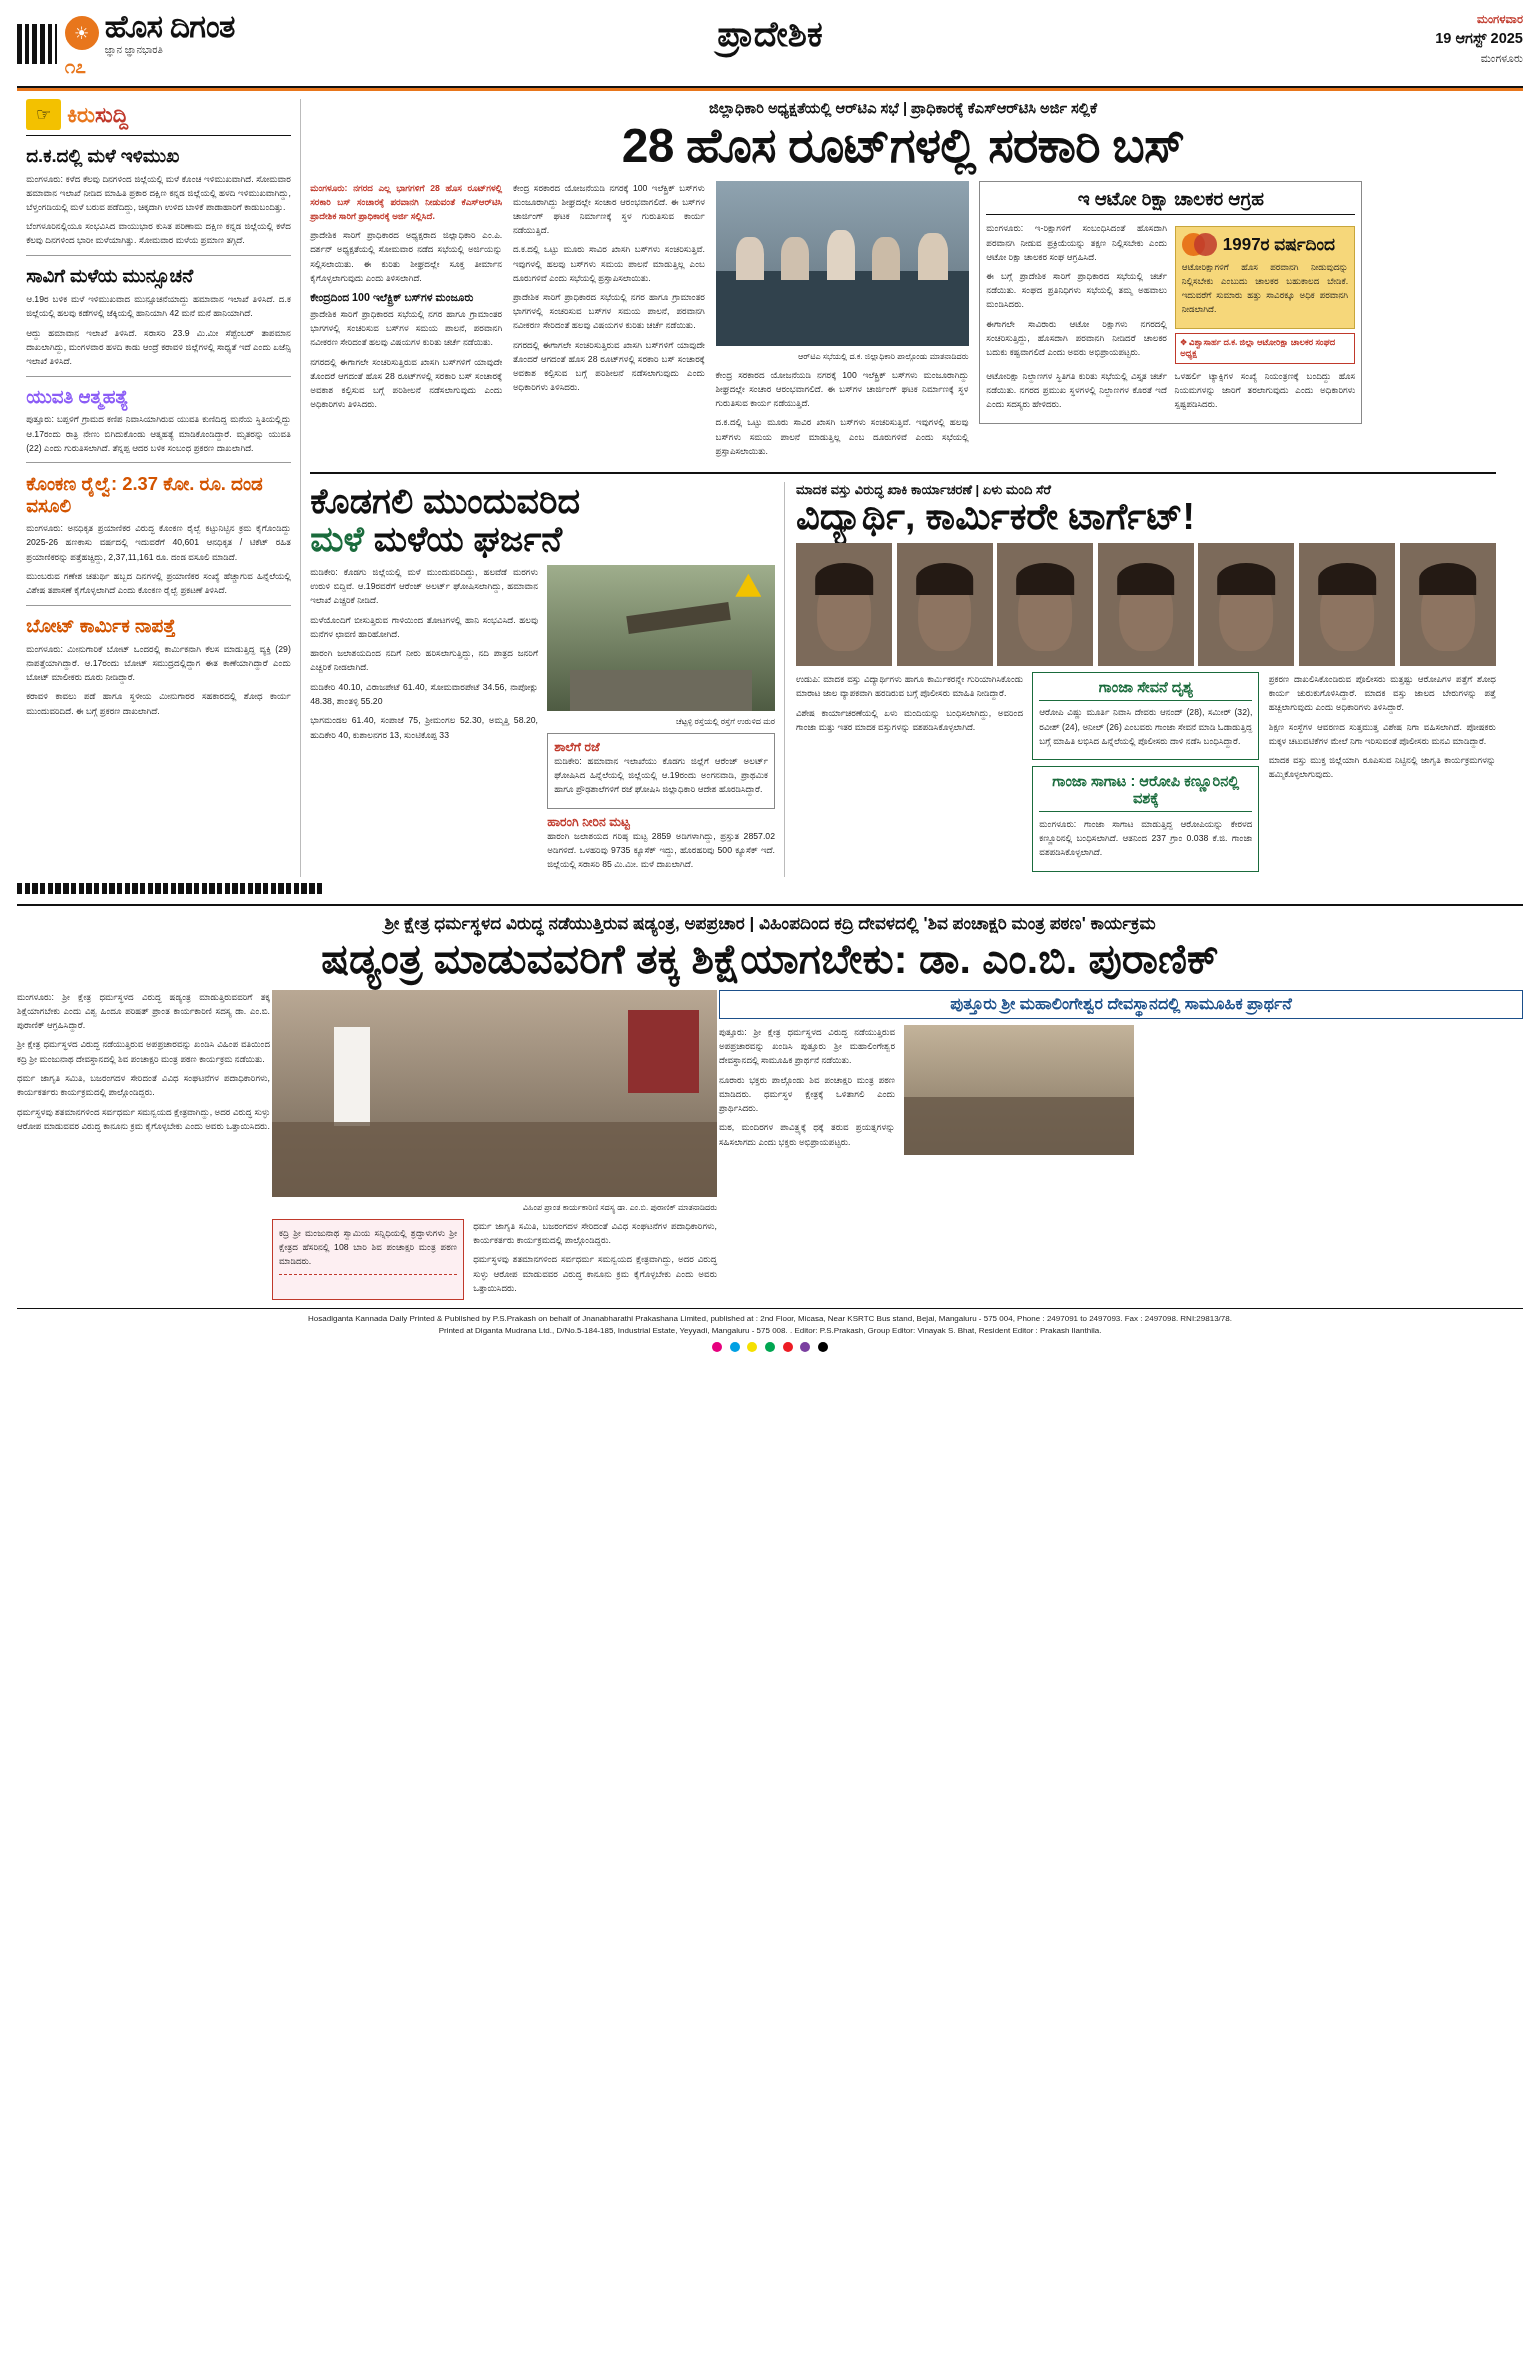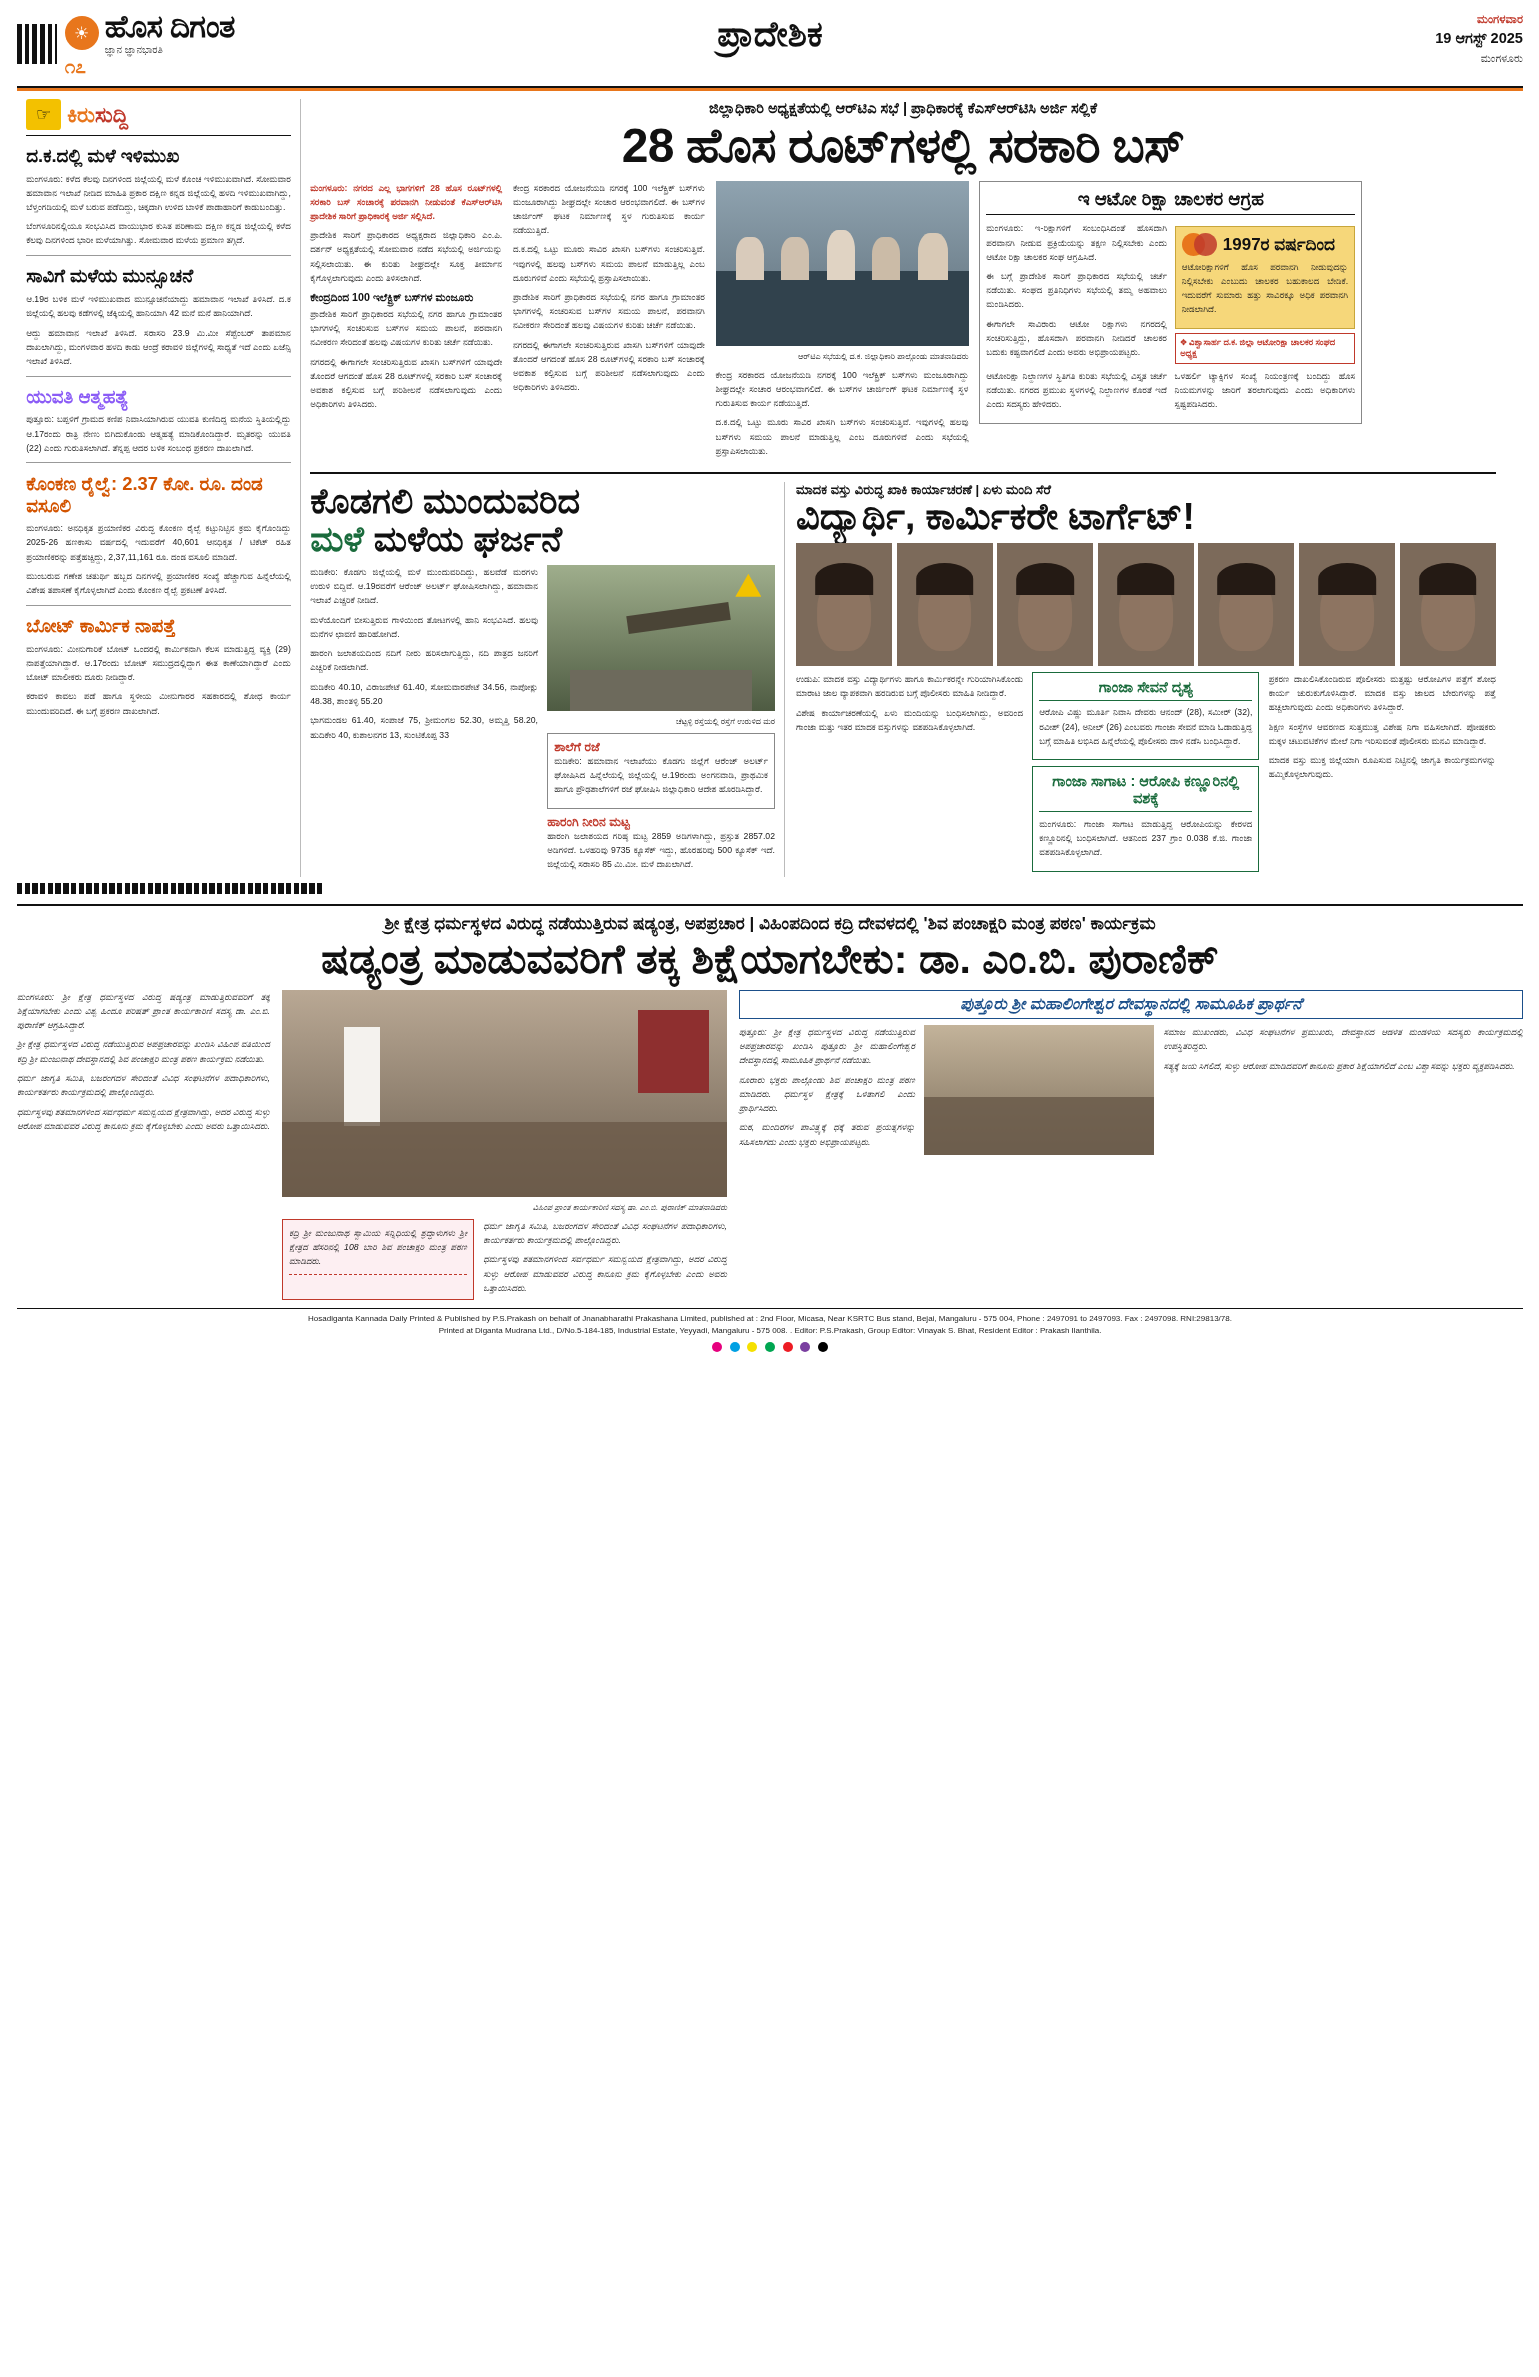--- a/index.html
+++ b/index.html
@@ -389,21 +389,21 @@
       <i></i>
       <i></i>
       <i></i>
       <i></i>
   </div>
 
   <div class="big-band">
     <div class="band-kicker">ಶ್ರೀ ಕ್ಷೇತ್ರ ಧರ್ಮಸ್ಥಳದ ವಿರುದ್ಧ ನಡೆಯುತ್ತಿರುವ ಷಡ್ಯಂತ್ರ, ಅಪಪ್ರಚಾರ | ವಿಹಿಂಪದಿಂದ ಕದ್ರಿ ದೇವಳದಲ್ಲಿ 'ಶಿವ ಪಂಚಾಕ್ಷರಿ ಮಂತ್ರ ಪಠಣ' ಕಾರ್ಯಕ್ರಮ</div>
     <div class="band-head">ಷಡ್ಯಂತ್ರ ಮಾಡುವವರಿಗೆ ತಕ್ಕ ಶಿಕ್ಷೆಯಾಗಬೇಕು: ಡಾ. ಎಂ.ಬಿ. ಪುರಾಣಿಕ್</div>
 
-    <div style="display:flex;gap:12px;font-style:italic;">
+    <div style="display:flex;gap:2px;">
       <div style="width:253px;">
         <p class="body">ಮಂಗಳೂರು: ಶ್ರೀ ಕ್ಷೇತ್ರ ಧರ್ಮಸ್ಥಳದ ವಿರುದ್ಧ ಷಡ್ಯಂತ್ರ ಮಾಡುತ್ತಿರುವವರಿಗೆ ತಕ್ಕ ಶಿಕ್ಷೆಯಾಗಬೇಕು ಎಂದು ವಿಶ್ವ ಹಿಂದೂ ಪರಿಷತ್ ಪ್ರಾಂತ ಕಾರ್ಯಕಾರಿಣಿ ಸದಸ್ಯ ಡಾ. ಎಂ.ಬಿ. ಪುರಾಣಿಕ್ ಆಗ್ರಹಿಸಿದ್ದಾರೆ.</p>
         <p class="body">ಶ್ರೀ ಕ್ಷೇತ್ರ ಧರ್ಮಸ್ಥಳದ ವಿರುದ್ಧ ನಡೆಯುತ್ತಿರುವ ಅಪಪ್ರಚಾರವನ್ನು ಖಂಡಿಸಿ ವಿಹಿಂಪ ವತಿಯಿಂದ ಕದ್ರಿ ಶ್ರೀ ಮಂಜುನಾಥ ದೇವಸ್ಥಾನದಲ್ಲಿ ಶಿವ ಪಂಚಾಕ್ಷರಿ ಮಂತ್ರ ಪಠಣ ಕಾರ್ಯಕ್ರಮ ನಡೆಯಿತು.</p>
         <p class="body">ಧರ್ಮ ಜಾಗೃತಿ ಸಮಿತಿ, ಬಜರಂಗದಳ ಸೇರಿದಂತೆ ವಿವಿಧ ಸಂಘಟನೆಗಳ ಪದಾಧಿಕಾರಿಗಳು, ಕಾರ್ಯಕರ್ತರು ಕಾರ್ಯಕ್ರಮದಲ್ಲಿ ಪಾಲ್ಗೊಂಡಿದ್ದರು.</p>
         <p class="body">ಧರ್ಮಸ್ಥಳವು ಶತಮಾನಗಳಿಂದ ಸರ್ವಧರ್ಮ ಸಮನ್ವಯದ ಕ್ಷೇತ್ರವಾಗಿದ್ದು, ಅದರ ವಿರುದ್ಧ ಸುಳ್ಳು ಆರೋಪ ಮಾಡುವವರ ವಿರುದ್ಧ ಕಾನೂನು ಕ್ರಮ ಕೈಗೊಳ್ಳಬೇಕು ಎಂದು ಅವರು ಒತ್ತಾಯಿಸಿದರು.</p>
       </div>
 
       <div style="width:445px;">
         <div class="photo" style="height:207px;background:#8a7a68;">
           <div style="position:absolute;inset:0;background:linear-gradient(180deg,#b9a894,#6e6152);"></div>
@@ -430,24 +430,20 @@
           <div style="width:176px;">
             <p class="body">ಪುತ್ತೂರು: ಶ್ರೀ ಕ್ಷೇತ್ರ ಧರ್ಮಸ್ಥಳದ ವಿರುದ್ಧ ನಡೆಯುತ್ತಿರುವ ಅಪಪ್ರಚಾರವನ್ನು ಖಂಡಿಸಿ ಪುತ್ತೂರು ಶ್ರೀ ಮಹಾಲಿಂಗೇಶ್ವರ ದೇವಸ್ಥಾನದಲ್ಲಿ ಸಾಮೂಹಿಕ ಪ್ರಾರ್ಥನೆ ನಡೆಯಿತು.</p>
             <p class="body">ನೂರಾರು ಭಕ್ತರು ಪಾಲ್ಗೊಂಡು ಶಿವ ಪಂಚಾಕ್ಷರಿ ಮಂತ್ರ ಪಠಣ ಮಾಡಿದರು. ಧರ್ಮಸ್ಥಳ ಕ್ಷೇತ್ರಕ್ಕೆ ಒಳಿತಾಗಲಿ ಎಂದು ಪ್ರಾರ್ಥಿಸಿದರು.</p>
             <p class="body">ಮಠ, ಮಂದಿರಗಳ ಪಾವಿತ್ರ್ಯಕ್ಕೆ ಧಕ್ಕೆ ತರುವ ಪ್ರಯತ್ನಗಳನ್ನು ಸಹಿಸಲಾಗದು ಎಂದು ಭಕ್ತರು ಅಭಿಪ್ರಾಯಪಟ್ಟರು.</p>
           </div>
           <div style="width:230px;">
             <div class="photo" style="height:130px;background:#a08f78;">
               <div style="position:absolute;inset:0;background:linear-gradient(180deg,#c3b39a,#7d6f5c);"></div>
               <div style="position:absolute;left:0;bottom:0;width:100%;height:45%;background:#6a5b4a;opacity:.85;"></div>
             </div>
-          </div>
-          <div style="flex:1;">
-            <p class="body">ಸಮಾಜ ಮುಖಂಡರು, ವಿವಿಧ ಸಂಘಟನೆಗಳ ಪ್ರಮುಖರು, ದೇವಸ್ಥಾನದ ಆಡಳಿತ ಮಂಡಳಿಯ ಸದಸ್ಯರು ಕಾರ್ಯಕ್ರಮದಲ್ಲಿ ಉಪಸ್ಥಿತರಿದ್ದರು.</p>
-            <p class="body">ಸತ್ಯಕ್ಕೆ ಜಯ ಸಿಗಲಿದೆ, ಸುಳ್ಳು ಆರೋಪ ಮಾಡಿದವರಿಗೆ ಕಾನೂನು ಪ್ರಕಾರ ಶಿಕ್ಷೆಯಾಗಲಿದೆ ಎಂಬ ವಿಶ್ವಾಸವನ್ನು ಭಕ್ತರು ವ್ಯಕ್ತಪಡಿಸಿದರು.</p>
           </div>
         </div>
       </div>
     </div>
   </div>
 
   <div class="footer">
     <div>Hosadiganta Kannada Daily Printed &amp; Published by P.S.Prakash on behalf of Jnanabharathi Prakashana Limited, published at : 2nd Floor, Micasa, Near KSRTC Bus stand, Bejai, Mangaluru - 575 004, Phone : 2497091 to 2497093. Fax : 2497098. RNI:29813/78.</div>
     <div>Printed at Diganta Mudrana Ltd., D/No.5-184-185, Industrial Estate, Yeyyadi, Mangaluru - 575 008. . Editor: P.S.Prakash, Group Editor: Vinayak S. Bhat, Resident Editor : Prakash Ilanthila.</div>
     <div class="dots">

